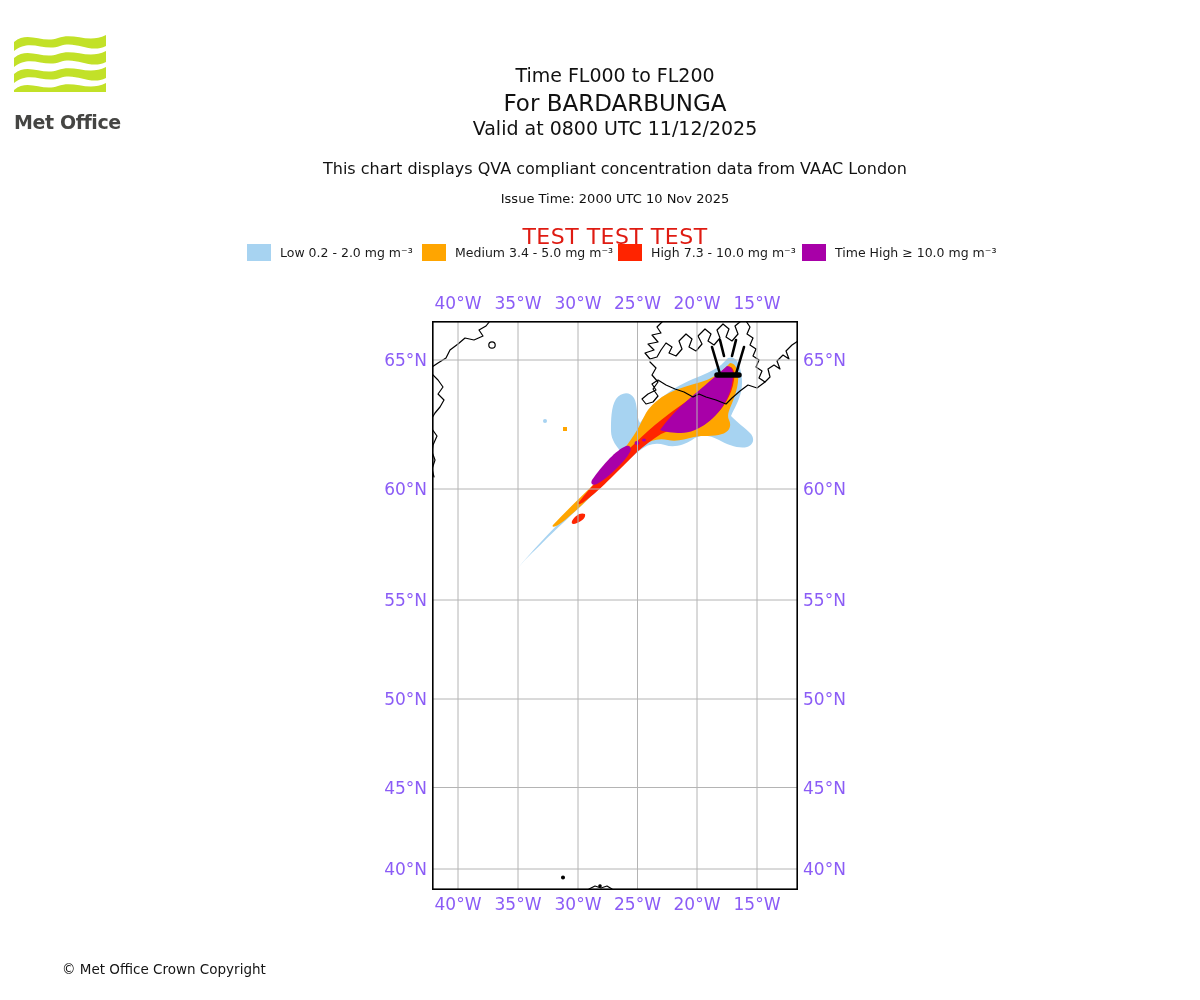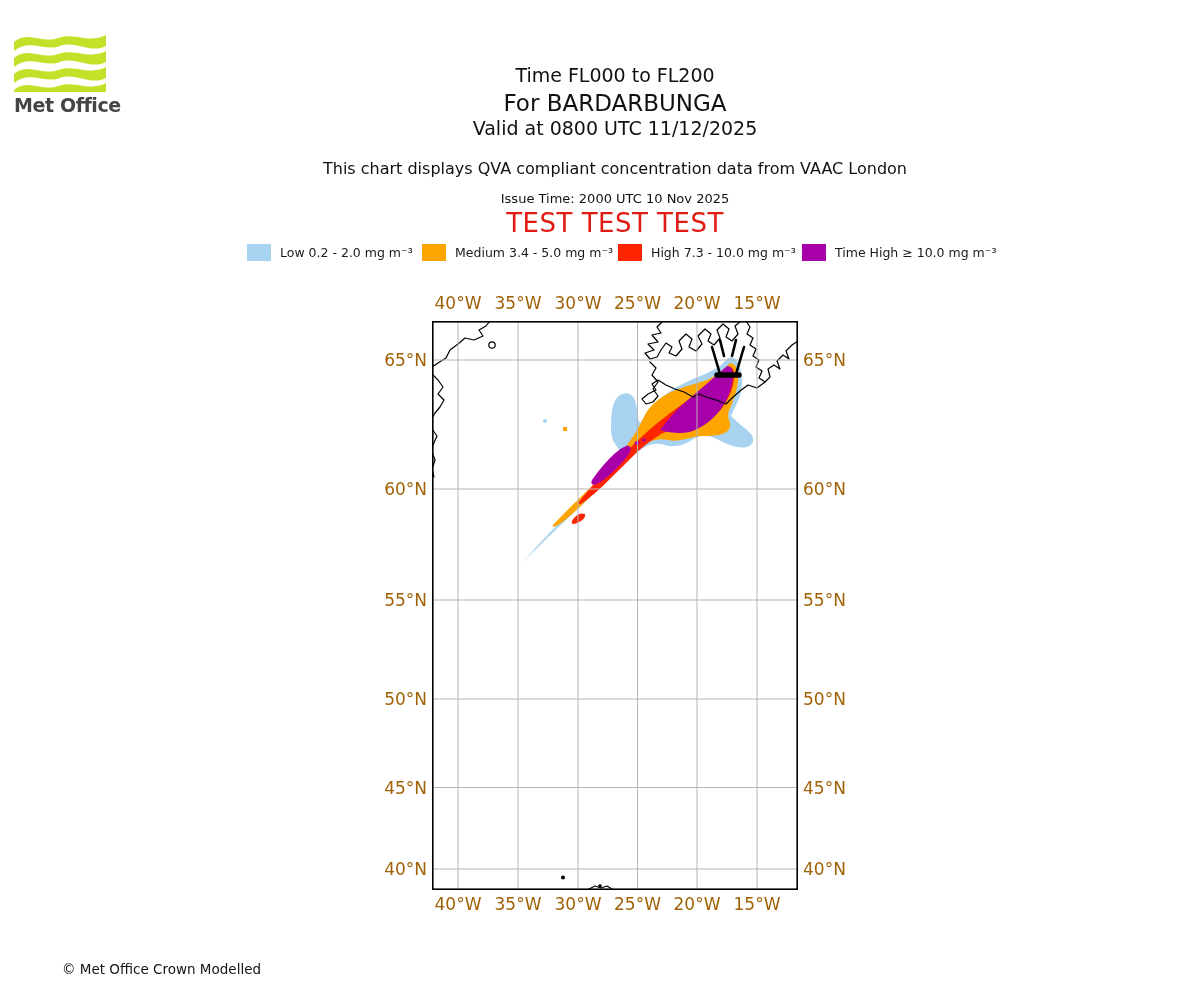--- a/index.html
+++ b/index.html
@@ -4,37 +4,37 @@
 <style>
   * { margin:0; padding:0; box-sizing:border-box; }
   html,body { background:#ffffff; }
   .page {
     position:relative; width:1200px; height:1000px; background:#fff; overflow:hidden;
     font-family:"DejaVu Sans","Liberation Sans",sans-serif; color:#111;
   }
   
   .logo { position:absolute; left:14px; top:26px; width:120px; }
   .logo-waves { display:block; }
-  .logo-text { font-size:19px; font-weight:bold; color:#454543; letter-spacing:-0.4px; margin-top:2px; }
+  .logo-text { font-size:19px; font-weight:bold; color:#454543; letter-spacing:-0.4px; margin-top:19px; }
   
   .cline { position:absolute; left:30px; width:1170px; text-align:center; white-space:pre; }
   .title   { top:30px;  font-size:21px; font-weight:bold; }
   .sub1    { top:64px;  font-size:19px; }
   .sub2    { top:90px;  font-size:23px; }
   .sub3    { top:117px; font-size:19px; }
   .qva     { top:159px; font-size:16px; }
   .issue   { top:191px; font-size:13px; }
-  .testbanner { top:208px; font-size:26px; letter-spacing:0.5px; }
+  .testbanner { top:224px; font-size:22px; letter-spacing:0.5px; }
   
   .legend-item { position:absolute; top:244px; display:flex; align-items:center; gap:9px; }
   .swatch { width:24px; height:17px; display:inline-block; }
   .legend-label { font-size:12.5px; color:#1a1a1a; white-space:pre; }
   
   .map-svg { position:absolute; left:432px; top:321px; }
-  .ticklabel { position:absolute; font-size:17px; color:#a16207; height:22px; line-height:22px; white-space:nowrap; }
+  .ticklabel { position:absolute; font-size:17px; color:#8b5cf6; height:22px; line-height:22px; white-space:nowrap; }
   .t-top, .t-bot { width:70px; text-align:center; }
   .t-left  { width:70px; text-align:right; }
   .t-right { width:70px; text-align:left; }
   .copyright { position:absolute; left:62px; top:961px; font-size:13.5px; color:#141414; }
 </style>
 </head>
 <body>
 
 <div class="page">
 
@@ -166,14 +166,14 @@
       <path d="M 712 347 L 720 374" stroke-width="2.6"></path>
       <path d="M 744 347 L 736 374" stroke-width="2.6"></path>
       <path d="M 717 375 H 739" stroke-width="5.5"></path>
       <path d="M 724 356 L 720 340" stroke-width="2.6"></path>
       <path d="M 732 356 L 736 340" stroke-width="2.6"></path>
     </g>
 
     <rect x="432.8" y="321.8" width="364.4" height="567.4" fill="none" stroke="#000" stroke-width="1.6"></rect>
   </svg>
 
-  <div class="copyright">© Met Office Crown Modelled</div>
+  <div class="copyright">© Met Office Crown Copyright</div>
 </div>
 
 </body></html>

